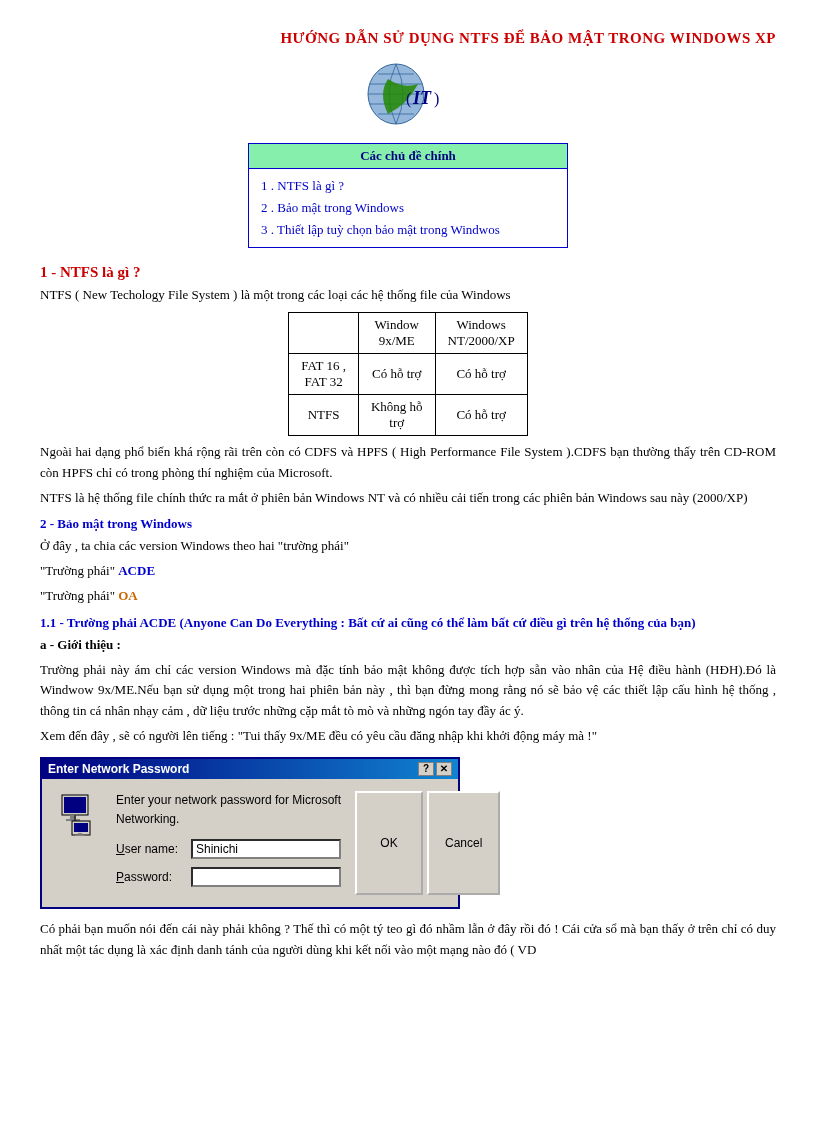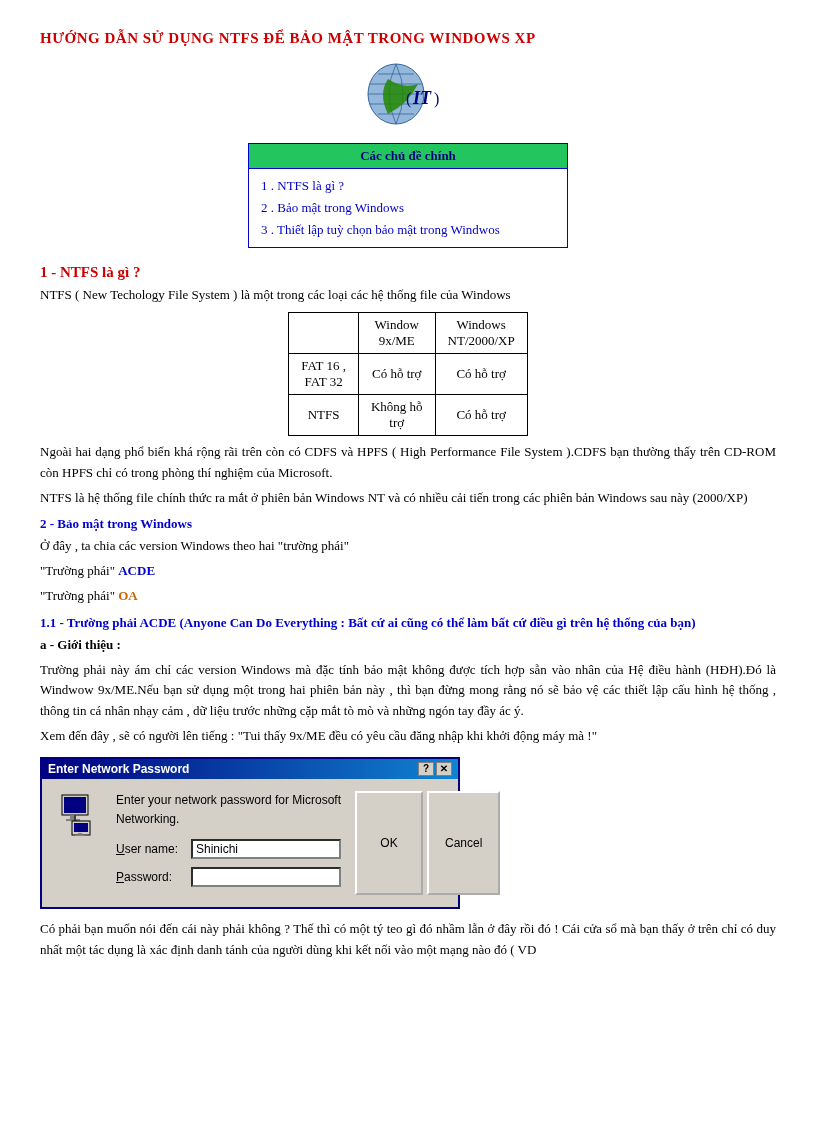--- a/index.html
+++ b/index.html
@@ -7,21 +7,21 @@
       background: #fff;
       font-family: Times New Roman, serif;
       font-size: 13px;
       color: #000;
       width: 816px;
       min-height: 1123px;
       padding: 30px 40px;
     }
 
     .page-title {
-      text-align: left;
+      text-align: right;
       font-weight: bold;
       color: #cc0000;
       font-size: 15px;
       letter-spacing: 0.5px;
       margin-bottom: 12px;
       text-transform: uppercase;
     }
 
     .logo-area {
       text-align: center;
@@ -33,21 +33,21 @@
     }
 
     .toc-table {
       margin: 0 auto 16px auto;
       border: 1px solid #0000cc;
       width: 320px;
       border-collapse: collapse;
     }
 
     .toc-header {
-      background: #22c55e;
+      background: #86efac;
       text-align: center;
       font-weight: bold;
       color: #000080;
       padding: 4px 8px;
       border-bottom: 1px solid #0000cc;
       font-size: 13px;
     }
 
     .toc-body {
       padding: 6px 12px;

